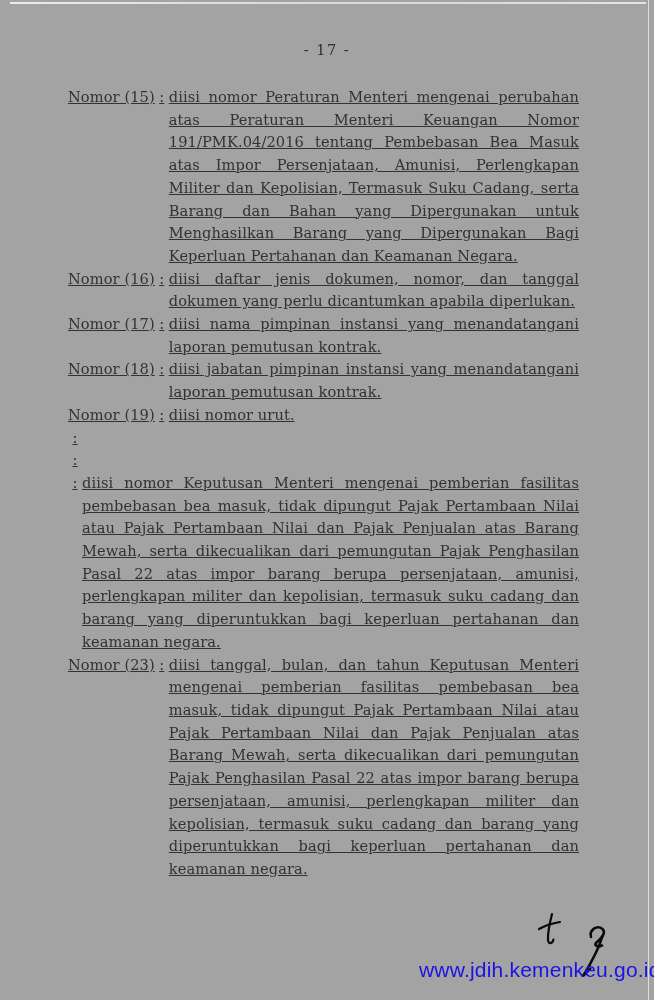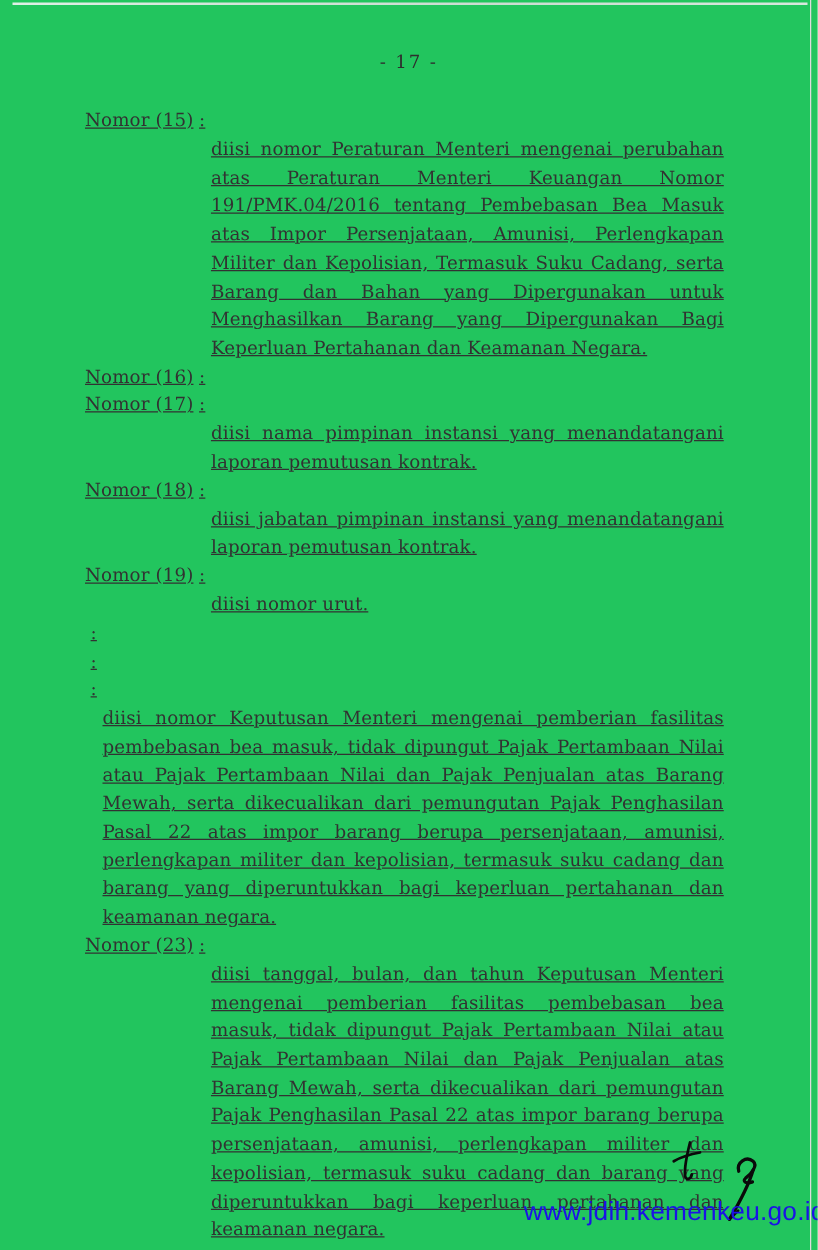--- a/index.html
+++ b/index.html
@@ -7,21 +7,21 @@
     width: 654px; height: 1000px;
     background: #ffffff;
     font-family: "DejaVu Serif", "Liberation Serif", serif;
     color: #323232;
     position: relative;
     overflow: hidden;
   }
   .page {
     position: relative;
     width: 654px; height: 1000px;
-    background: #22c55e;
+    background: #a3a3a3;
   }
   
   .scan-top-line {
     position: absolute; top: 2px; left: 10px; right: 8px; height: 2px;
     background: linear-gradient(90deg, #f4f4f4 0%, #e6e6e6 30%, #dedede 60%, #ebebeb 100%);
     opacity: 0.9;
   }
   .scan-right-line {
     position: absolute; top: 0; bottom: 0; right: 5px; width: 1px;
     background: #dcdcdc;
@@ -50,21 +50,20 @@
     flex: 0 0 82px;
     white-space: nowrap;
   }
   .item-colon {
     flex: 0 0 14px;
     text-align: center;
   }
   .item-text {
     flex: 1 1 auto;
     text-align: justify;
-    margin-top: 23px;
   }
   .signature {
     position: absolute;
     left: 527px; top: 906px;
     width: 102px; height: 80px;
   }
   .footer-url {
     position: absolute;
     left: 419px; top: 958px;
     font-family: "Liberation Sans", "DejaVu Sans", sans-serif;
@@ -88,20 +87,21 @@
 
     <div class="item">
       <span class="item-label">Nomor (15)</span>
       <span class="item-colon">:</span>
       <span class="item-text">diisi nomor Peraturan Menteri mengenai perubahan atas Peraturan Menteri Keuangan Nomor 191/PMK.04/2016 tentang Pembebasan Bea Masuk atas Impor Persenjataan, Amunisi, Perlengkapan Militer dan Kepolisian, Termasuk Suku Cadang, serta Barang dan Bahan yang Dipergunakan untuk Menghasilkan Barang yang Dipergunakan Bagi Keperluan Pertahanan dan Keamanan Negara.</span>
     </div>
 
     <div class="item">
       <span class="item-label">Nomor (16)</span>
       <span class="item-colon">:</span>
+      <span class="item-text">diisi daftar jenis dokumen, nomor, dan tanggal dokumen yang perlu dicantumkan apabila diperlukan.</span>
     </div>
 
     <div class="item">
       <span class="item-label">Nomor (17)</span>
       <span class="item-colon">:</span>
       <span class="item-text">diisi nama pimpinan instansi yang menandatangani laporan pemutusan kontrak.</span>
     </div>
 
     <div class="item">
       <span class="item-label">Nomor (18)</span>

